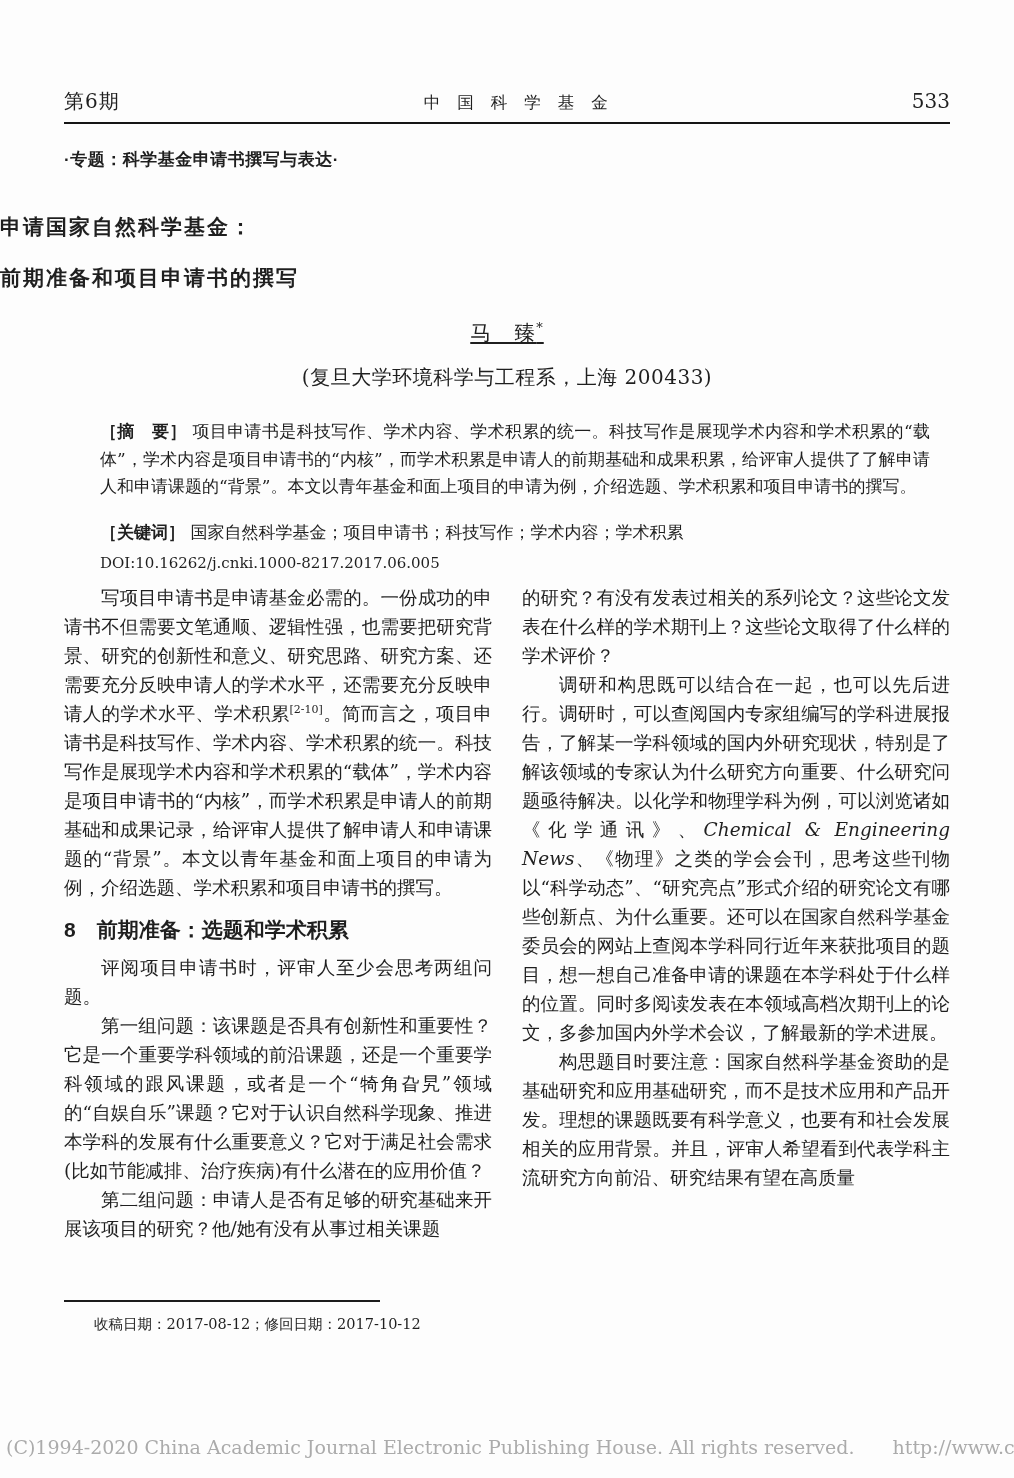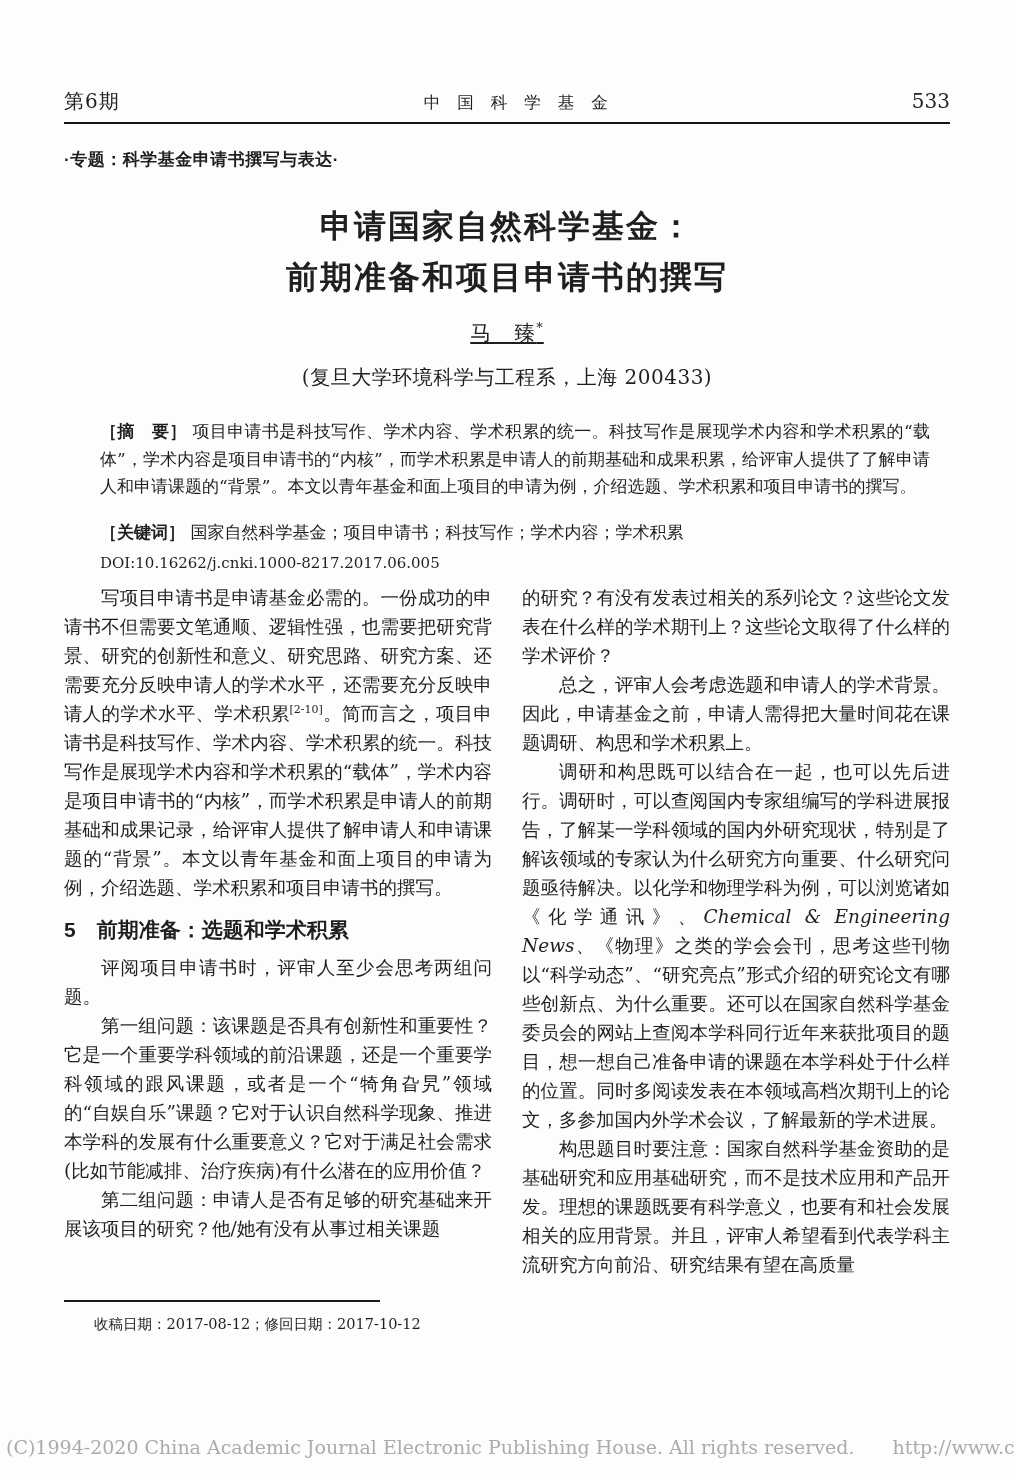--- a/index.html
+++ b/index.html
@@ -32,24 +32,24 @@
   }
   .topic-line {
     margin: 24px 64px 0 64px;
     font-family: "Liberation Sans", "DejaVu Sans", sans-serif;
     font-weight: bold;
     font-size: 17px;
     letter-spacing: 0.5px;
   }
   .article-title {
     margin-top: 30px;
-    text-align: center;
+    text-align: left;
     font-family: "Liberation Sans", "DejaVu Sans", sans-serif;
     font-weight: bold;
-    font-size: 32px;
+    font-size: 21px;
     line-height: 51px;
     letter-spacing: 2px;
   }
   .author-line {
     margin-top: 16px;
     text-align: center;
     font-size: 21px;
     letter-spacing: 1px;
     text-decoration: underline;
   }
@@ -162,28 +162,27 @@
 <div class="keywords-block">
   <span class="block-label">［关键词］</span>
   <span>国家自然科学基金；项目申请书；科技写作；学术内容；学术积累</span>
 </div>
 
 <div class="doi-line">DOI:10.16262/j.cnki.1000-8217.2017.06.005</div>
 
 <div class="columns">
   <div class="col">
       <p class="para indent"><span>写项目申请书是申请基金必需的。一份成功的申请书不但需要文笔通顺、逻辑性强，也需要把研究背景、研究的创新性和意义、研究思路、研究方案、还需要充分反映申请人的学术水平，还需要充分反映申请人的学术水平、学术积累</span><sup>[2-10]</sup><span>。简而言之，项目申请书是科技写作、学术内容、学术积累的统一。科技写作是展现学术内容和学术积累的“载体”，学术内容是项目申请书的“内核”，而学术积累是申请人的前期基础和成果记录，给评审人提供了解申请人和申请课题的“背景”。本文以青年基金和面上项目的申请为例，介绍选题、学术积累和项目申请书的撰写。</span></p>
-      <div class="sec-heading">5　前期准备：选题和学术积累</div>
+      <div class="sec-heading">8　前期准备：选题和学术积累</div>
       <p class="para indent"><span>评阅项目申请书时，评审人至少会思考两组问题。</span></p>
       <p class="para indent"><span>第一组问题：该课题是否具有创新性和重要性？它是一个重要学科领域的前沿课题，还是一个重要学科领域的跟风课题，或者是一个“犄角旮旯”领域的“自娱自乐”课题？它对于认识自然科学现象、推进本学科的发展有什么重要意义？它对于满足社会需求(比如节能减排、治疗疾病)有什么潜在的应用价值？</span></p>
       <p class="para indent"><span>第二组问题：申请人是否有足够的研究基础来开展该项目的研究？他/她有没有从事过相关课题</span></p>
     </div>
   <div class="col">
       <p class="para"><span>的研究？有没有发表过相关的系列论文？这些论文发表在什么样的学术期刊上？这些论文取得了什么样的学术评价？</span></p>
-      <p class="para indent"><span>总之，评审人会考虑选题和申请人的学术背景。因此，申请基金之前，申请人需得把大量时间花在课题调研、构思和学术积累上。</span></p>
       <p class="para indent"><span>调研和构思既可以结合在一起，也可以先后进行。调研时，可以查阅国内专家组编写的学科进展报告，了解某一学科领域的国内外研究现状，特别是了解该领域的专家认为什么研究方向重要、什么研究问题亟待解决。以化学和物理学科为例，可以浏览诸如《化学通讯》、</span><span class="em">Chemical &amp; Engineering News</span><span>、《物理》之类的学会会刊，思考这些刊物以“科学动态”、“研究亮点”形式介绍的研究论文有哪些创新点、为什么重要。还可以在国家自然科学基金委员会的网站上查阅本学科同行近年来获批项目的题目，想一想自己准备申请的课题在本学科处于什么样的位置。同时多阅读发表在本领域高档次期刊上的论文，多参加国内外学术会议，了解最新的学术进展。</span></p>
       <p class="para indent"><span>构思题目时要注意：国家自然科学基金资助的是基础研究和应用基础研究，而不是技术应用和产品开发。理想的课题既要有科学意义，也要有和社会发展相关的应用背景。并且，评审人希望看到代表学科主流研究方向前沿、研究结果有望在高质量</span></p>
     </div>
 </div>
 
 <div class="footnote">
   <div class="footnote-rule"></div>
   <div class="footnote-dates">收稿日期：2017-08-12；修回日期：2017-10-12</div>
 </div>
 

